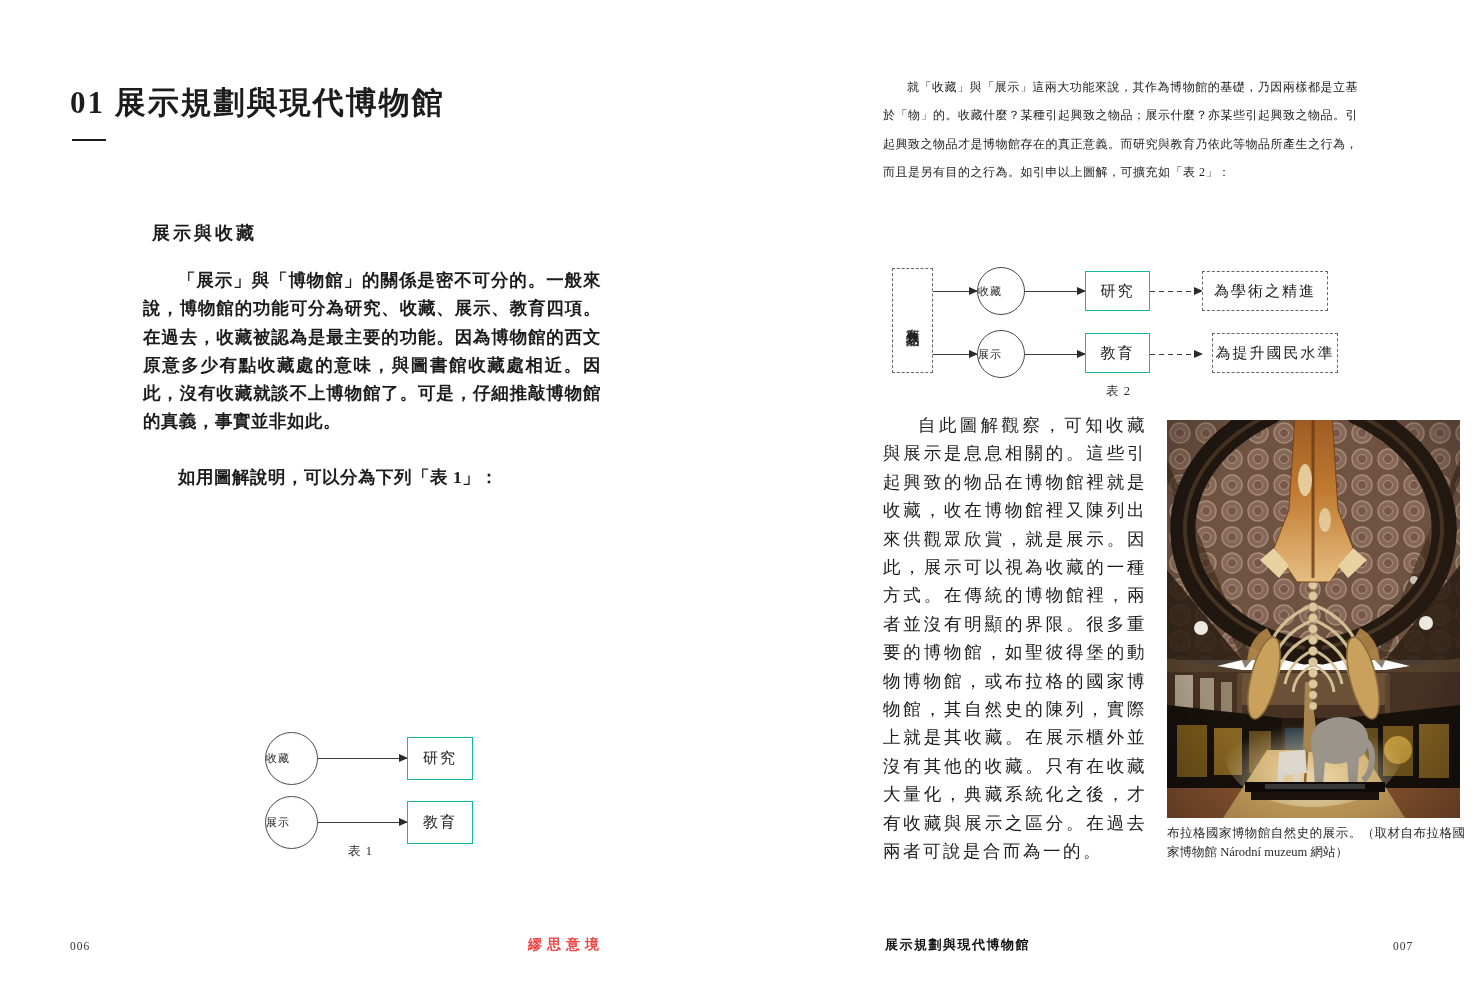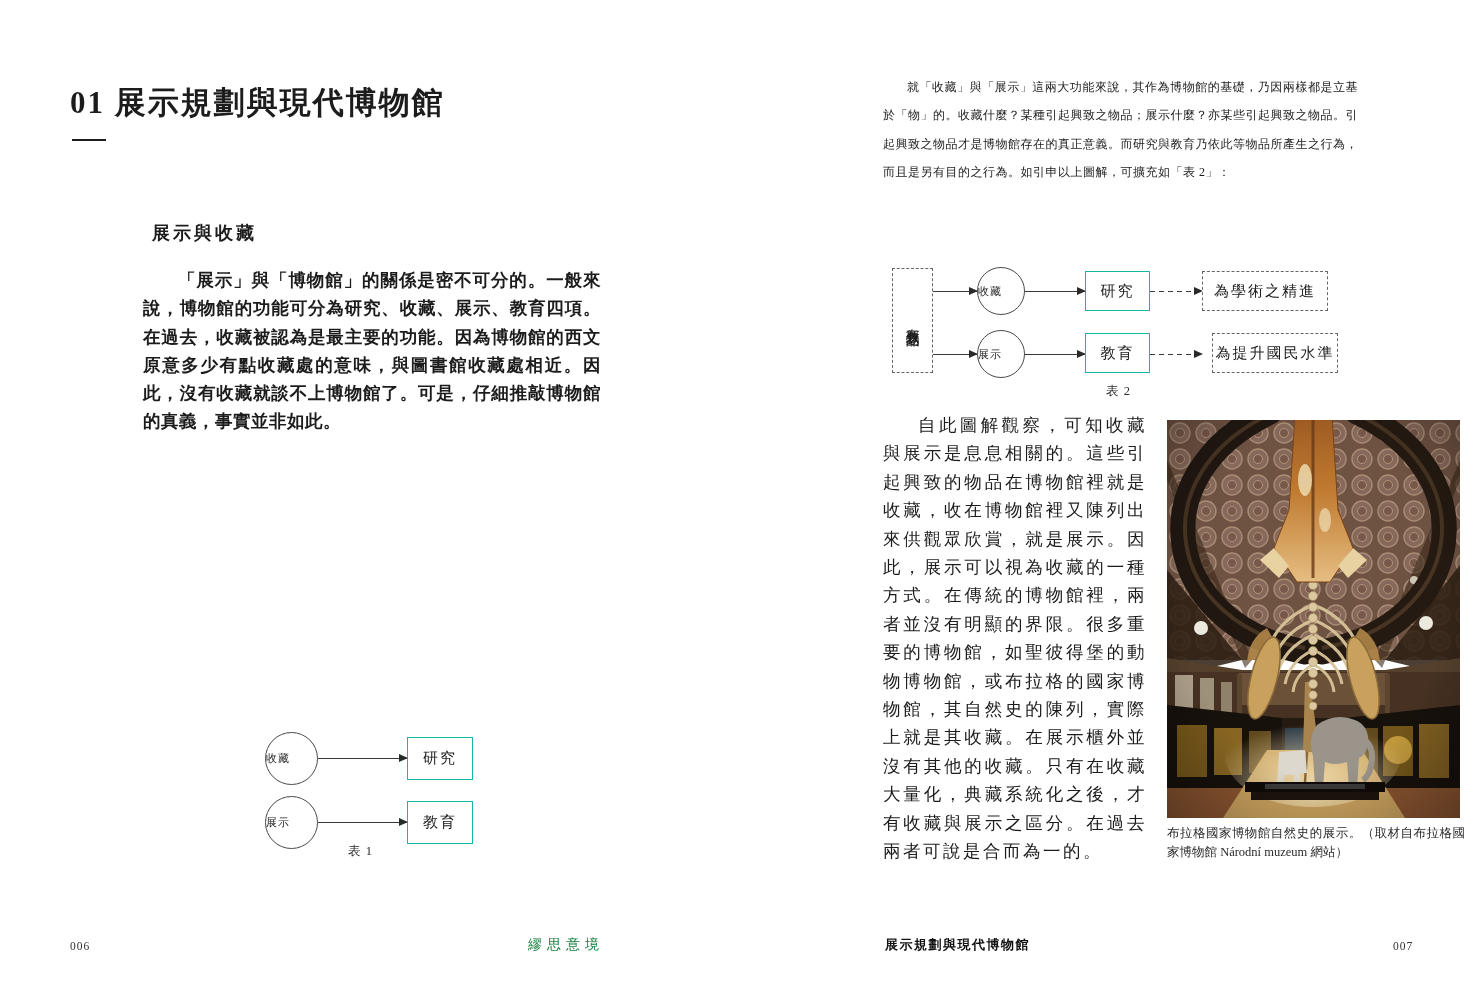--- a/index.html
+++ b/index.html
@@ -76,37 +76,38 @@
   .narrow-col p{margin:0;text-indent:2em;}
   .photo-frame{left:1167px;top:420px;width:293px;height:398px;overflow:hidden;}
   .photo-caption{
     left:1167px;top:824px;width:298px;font-size:12.5px;line-height:19px;
     color:#2a2a2a;text-align:justify;
   }
 
   
   .footer-num{font-size:11.5px;color:#333;letter-spacing:1px;}
   .footer-title-left{
-    left:528px;top:936px;font-size:14px;letter-spacing:5px;color:#15803d;
+    left:528px;top:936px;font-size:14px;letter-spacing:5px;color:#ef4444;font-weight:bold;
   }
   .footer-title-right{
     left:885px;top:936px;font-size:13px;letter-spacing:1.5px;color:#111;font-weight:600;
   }
   .fn-left{left:70px;top:940px;}
   .fn-right{left:1393px;top:940px;}
 </style>
 </head>
 <body>
 
 <div class="abs chapter-title">01 展示規劃與現代博物館</div>
 <div class="abs title-rule"></div>
 <div class="abs section-heading">展示與收藏</div>
 
 <div class="abs body-col">
   <p>「展示」與「博物館」的關係是密不可分的。一般來說，博物館的功能可分為研究、收藏、展示、教育四項。在過去，收藏被認為是最主要的功能。因為博物館的西文原意多少有點收藏處的意味，與圖書館收藏處相近。因此，沒有收藏就談不上博物館了。可是，仔細推敲博物館的真義，事實並非如此。</p>
+  <p class="intro">如用圖解說明，可以分為下列「表 1」：</p>
 </div>
 
 <div class="diag" style="left:253px;top:726px;width:230px;height:125px;">
   <div class="flow-circle" style="left:12px;top:6px;width:53px;height:53px;">
       <span>收藏</span>
     </div>
   <div class="arrow" style="left:65px;top:32px;width:89px;"></div>
   <div class="flow-box" style="left:154px;top:11px;width:66px;height:43px;">
       <span>研究</span>
     </div>

